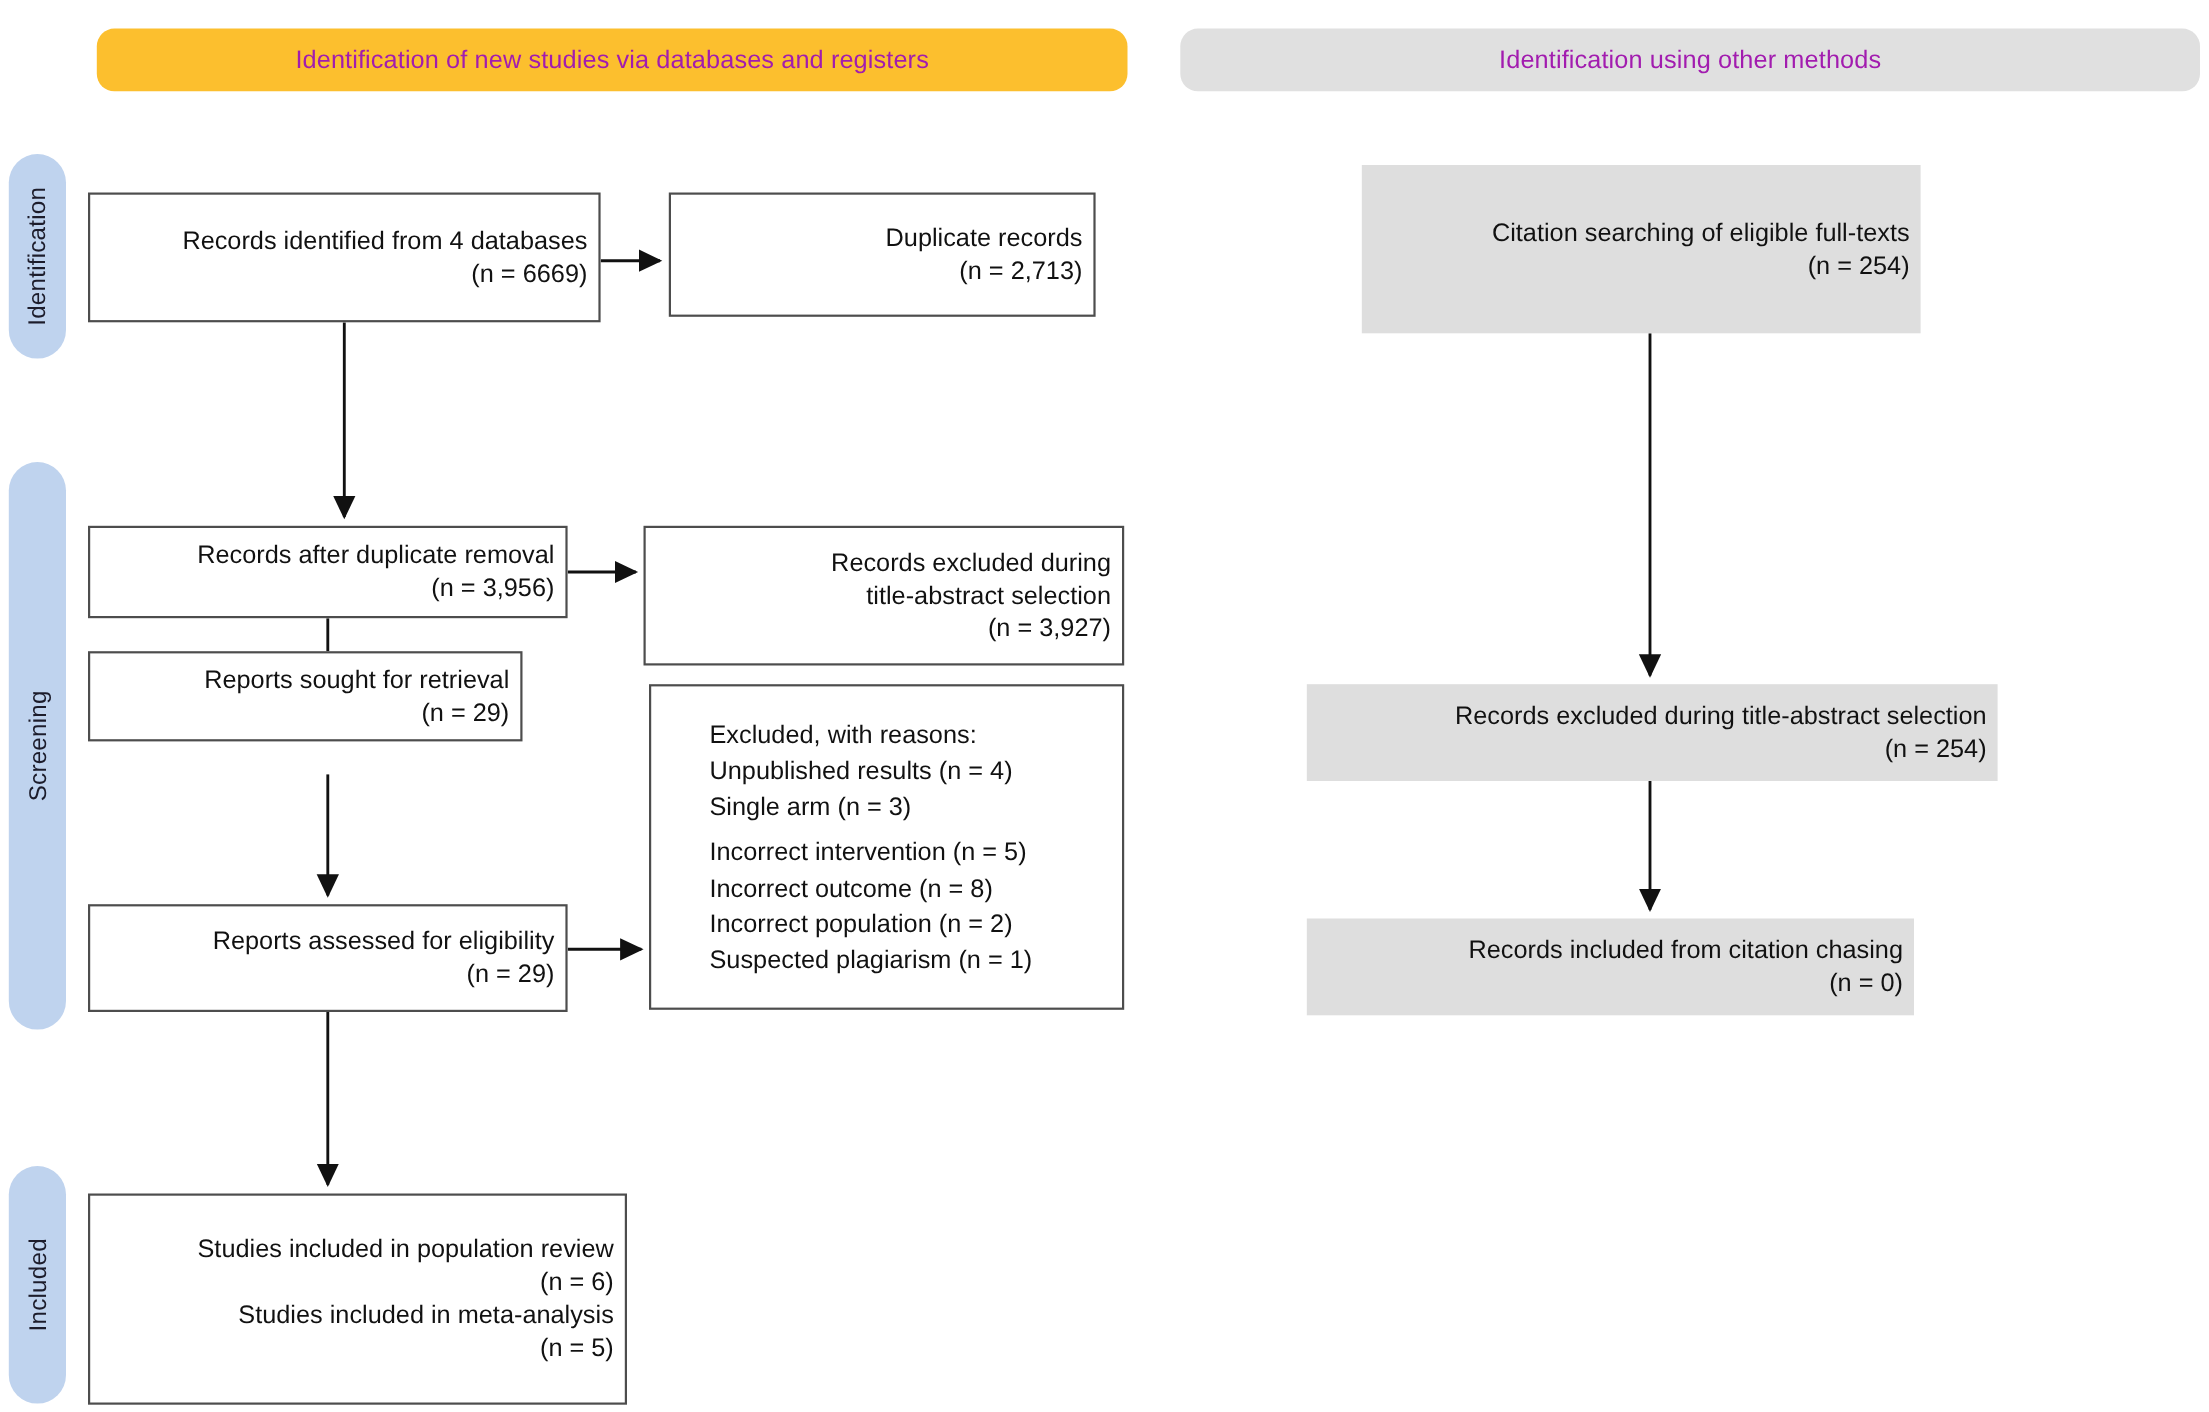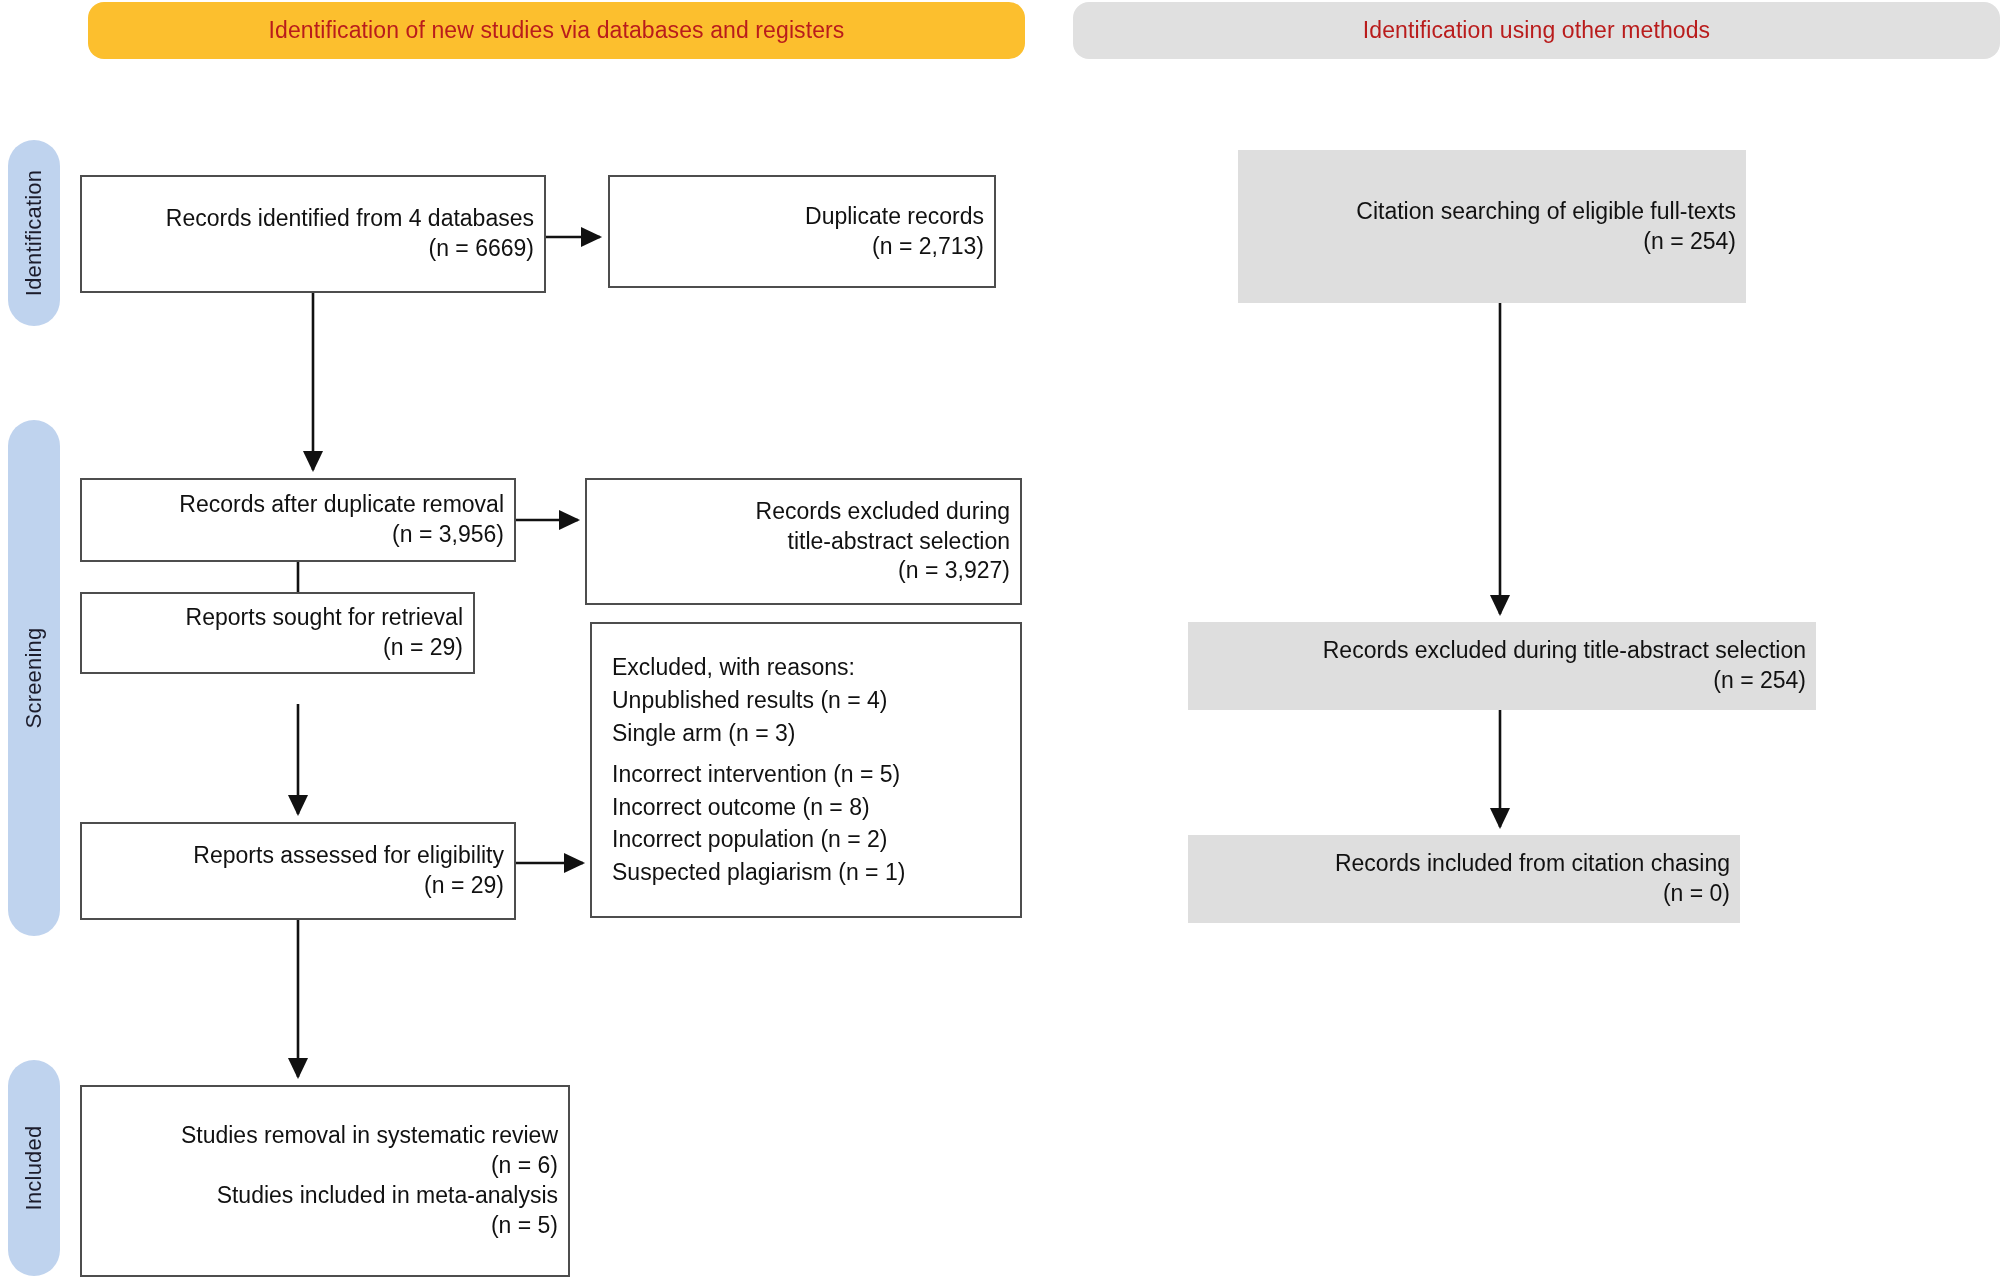--- a/index.html
+++ b/index.html
@@ -6,21 +6,21 @@
   html,body{margin:0;padding:0;background:#ffffff;}
   body{width:2008px;height:1284px;position:relative;overflow:hidden;
        font-family:"Liberation Sans","DejaVu Sans",sans-serif;
        -webkit-font-smoothing:antialiased;}
 
   #canvas{position:absolute;left:0;top:0;width:2008px;height:1284px;}
 
   
   .banner{position:absolute;border-radius:16px;display:flex;
           align-items:center;justify-content:center;text-align:center;
-          font-size:23px;color:#b91c1c;letter-spacing:.1px;}
+          font-size:23px;color:#a21caf;letter-spacing:.1px;margin-top:24px;}
   #banner-db{left:88px;top:2px;width:937px;height:57px;background:#FCBF2E;}
   #banner-other{left:1073px;top:2px;width:927px;height:57px;background:#E0E0E0;}
 
   
   .rail{position:absolute;left:8px;width:52px;background:#BFD3EE;
         border-radius:26px;display:flex;align-items:center;justify-content:center;}
   .rail span{transform:rotate(-90deg);white-space:nowrap;font-size:22px;
              color:#1c1c2b;letter-spacing:.2px;}
   #rail-identification{top:140px;height:186px;}
   #rail-screening{top:420px;height:516px;}
@@ -36,21 +36,21 @@
   .box .ln{display:block;white-space:nowrap;}
 
   
   #box-records-identified {left:80px;  top:175px;  width:466px; height:118px;}
   #box-duplicates         {left:608px; top:175px;  width:388px; height:113px;}
   #box-after-duplicates   {left:80px;  top:478px;  width:436px; height:84px;}
   #box-excluded-ta        {left:585px; top:478px;  width:437px; height:127px;}
   #box-reports-sought     {left:80px;  top:592px;  width:395px; height:82px;}
   #box-excluded-reasons   {left:590px; top:622px;  width:432px; height:296px;
                            align-items:flex-start;justify-content:center;
-                           text-align:left;padding-left:20px;line-height:1.42;}
+                           text-align:left;padding-left:53px;line-height:1.42;}
   #box-reports-assessed   {left:80px;  top:822px;  width:436px; height:98px;}
   #box-studies-included   {left:80px;  top:1085px; width:490px; height:192px;}
 
   
   #box-citation-search    {left:1238px;top:150px;  width:508px; height:153px;}
   #box-excluded-citation  {left:1188px;top:622px;  width:628px; height:88px;}
   #box-included-citation  {left:1188px;top:835px;  width:552px; height:88px;}
 
   
   .reason-row{display:block;white-space:nowrap;}
@@ -141,21 +141,21 @@
     <span class="reason-row">Incorrect population (n = 2)</span>
     <span class="reason-row">Suspected plagiarism (n = 1)</span>
   </div>
 
   <div class="box white" id="box-reports-assessed">
     <span class="ln">Reports assessed for eligibility</span>
     <span class="ln">(n = 29)</span>
   </div>
 
   <div class="box white" id="box-studies-included">
-    <span class="ln">Studies removal in systematic review</span>
+    <span class="ln">Studies included in population review</span>
     <span class="ln">(n = 6)</span>
     <span class="ln">Studies included in meta-analysis</span>
     <span class="ln">(n = 5)</span>
   </div>
 
   <div class="box grey" id="box-citation-search">
     <span class="ln">Citation searching of eligible full-texts</span>
     <span class="ln">(n = 254)</span>
   </div>
 

